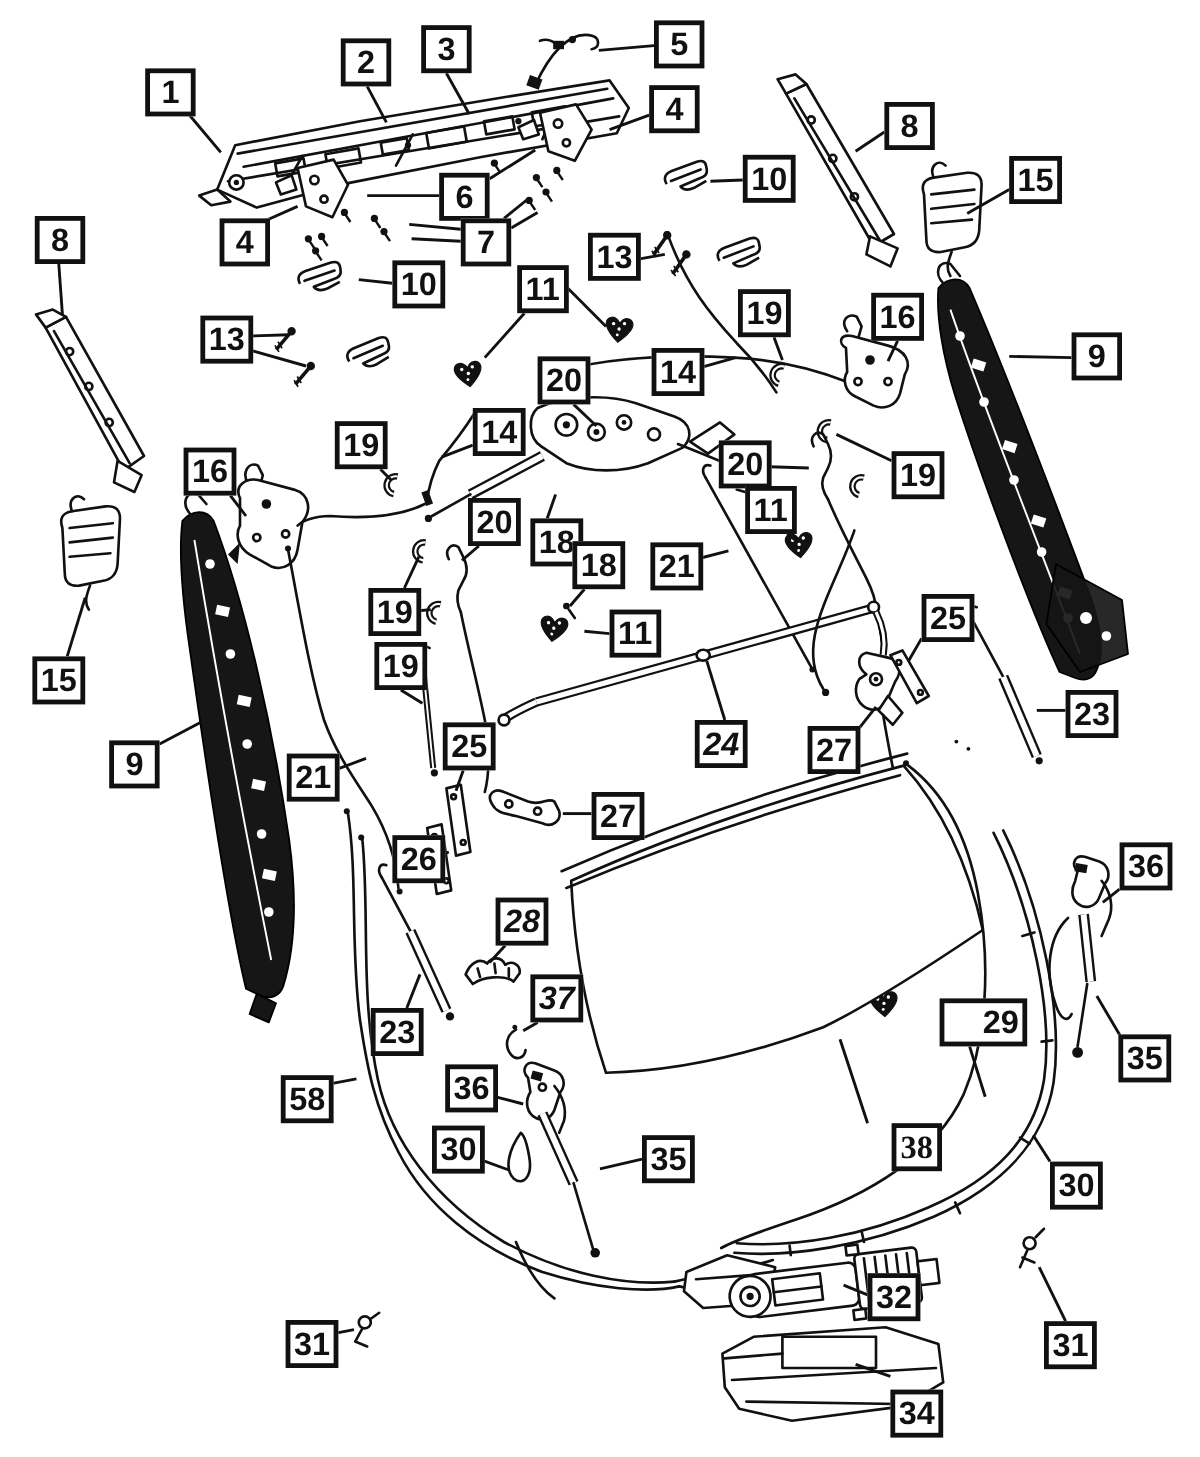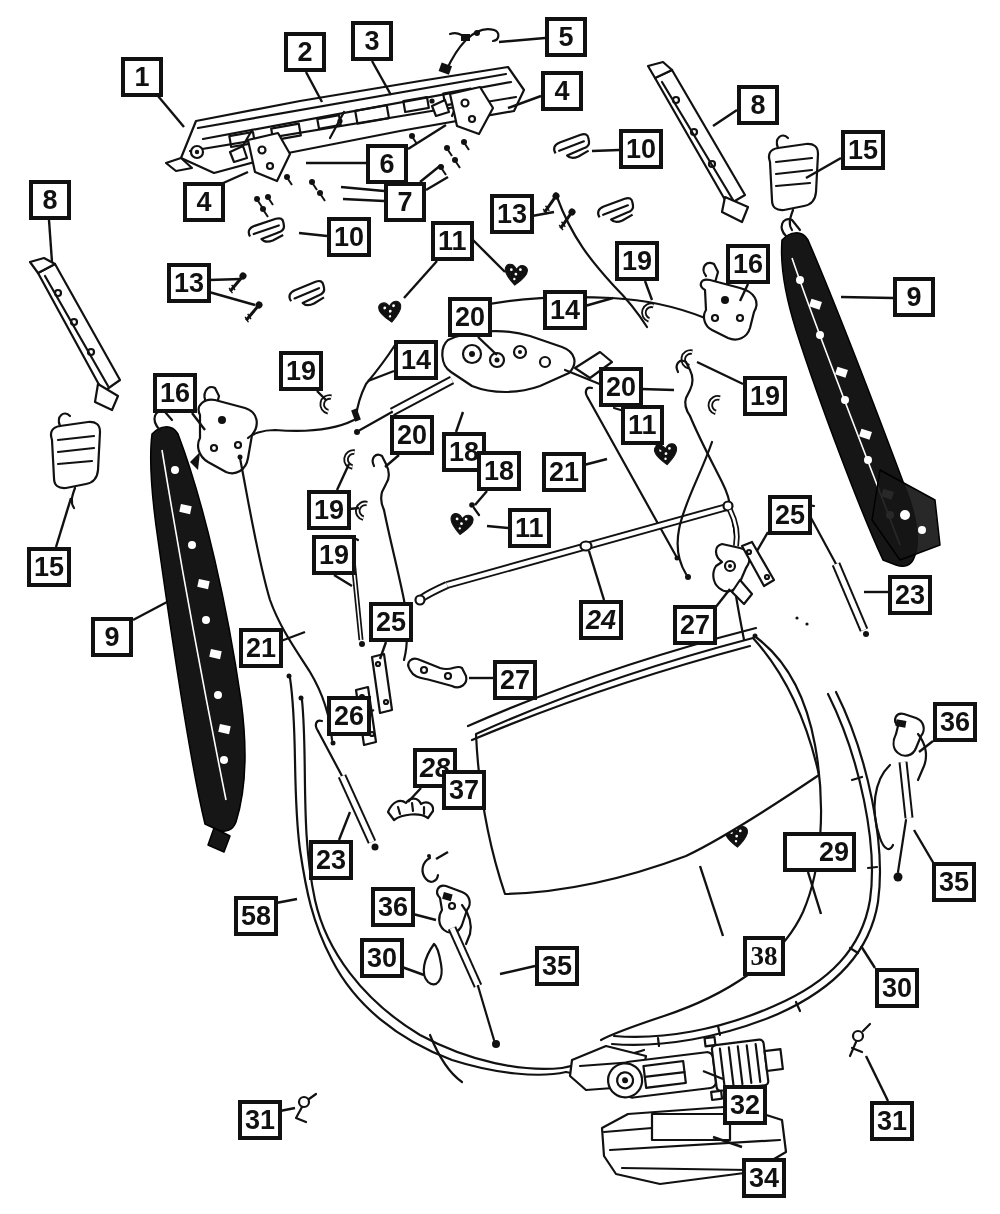--- a/index.html
+++ b/index.html
@@ -517,30 +517,30 @@
       <div class="callout" style="left: 27px; top: 547px;">15</div>
       <div class="callout" style="left: 888px; top: 575px;">23</div>
       <div class="callout" style="left: 579px; top: 600px; font-style: italic;">24</div>
       <div class="callout" style="left: 673px; top: 605px;">27</div>
       <div class="callout" style="left: 369px; top: 602px;">25</div>
       <div class="callout" style="left: 91px; top: 617px;">9</div>
       <div class="callout" style="left: 239px; top: 628px;">21</div>
       <div class="callout" style="left: 327px; top: 696px;">26</div>
       <div class="callout" style="left: 493px; top: 660px;">27</div>
       <div class="callout" style="left: 413px; top: 748px; font-style: italic;">28</div>
-      <div class="callout" style="left: 442px; top: 770px;">37</div>
+      <div class="callout" style="left: 442px; top: 812px; font-style: italic;">37</div>
       <div class="callout" style="left: 309px; top: 840px;">23</div>
       <div class="callout" style="left: 234px; top: 896px;">58</div>
       <div class="callout" style="left: 371px; top: 887px;">36</div>
       <div class="callout" style="left: 360px; top: 938px;">30</div>
       <div class="callout" style="left: 535px; top: 946px;">35</div>
       <div class="callout" style="left: 743px; top: 936px; font-family: Liberation Serif, serif;">38</div>
       <div class="callout" style="left: 783px; top: 832px; padding-left: 32px;">29</div>
       <div class="callout" style="left: 933px; top: 702px;">36</div>
       <div class="callout" style="left: 932px; top: 862px;">35</div>
       <div class="callout" style="left: 875px; top: 968px;">30</div>
-      <div class="callout" style="left: 723px; top: 1061px; margin-top: 24px;">32</div>
+      <div class="callout" style="left: 723px; top: 1061px;">32</div>
       <div class="callout" style="left: 742px; top: 1133px; margin-top: 25px;">34</div>
       <div class="callout" style="left: 870px; top: 1101px;">31</div>
       <div class="callout" style="left: 238px; top: 1100px;">31</div>
     </div>
 
 </div>
 
 </body></html>

